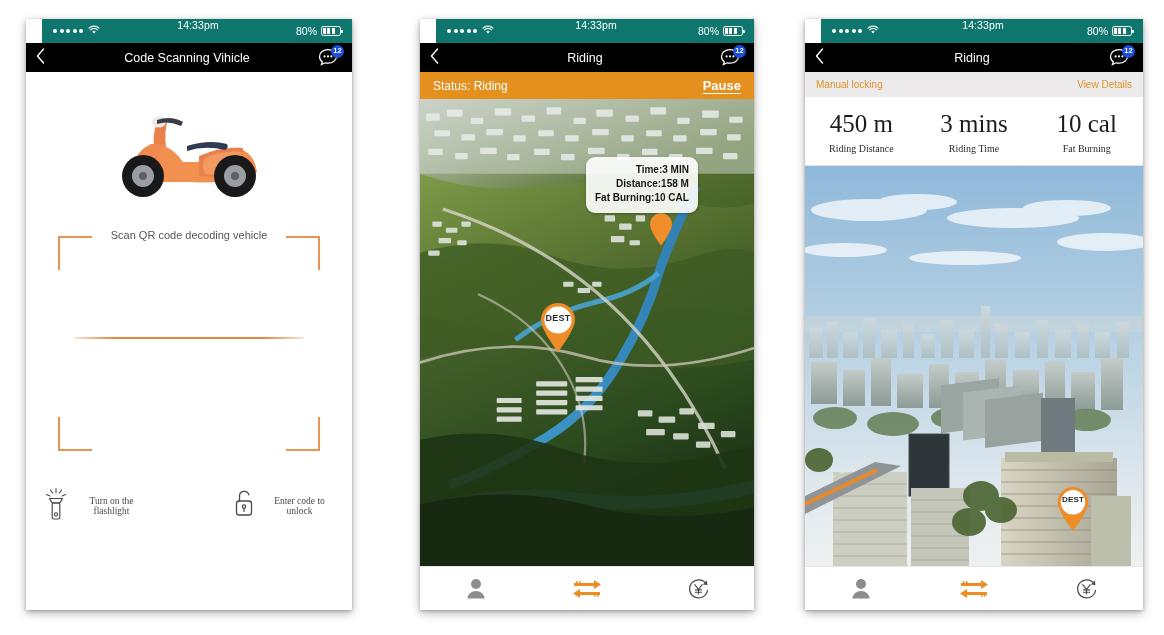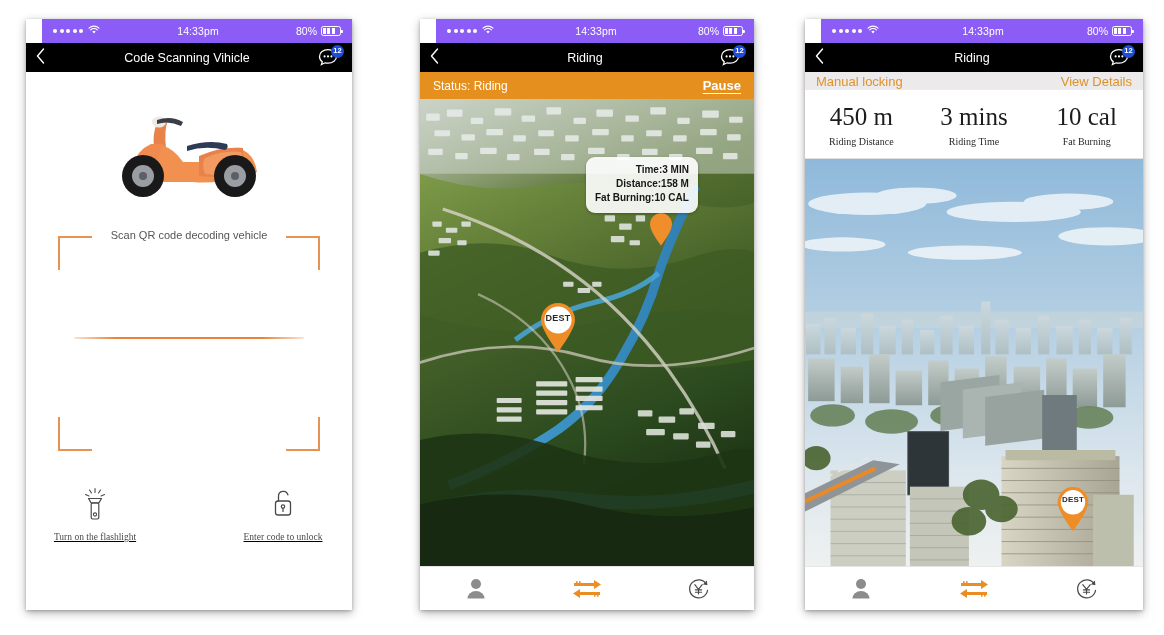--- a/index.html
+++ b/index.html
@@ -23,22 +23,22 @@
     overflow: hidden;
     display: flex;
     flex-direction: column;
   }
   #phone1 { left: 26px;  top: 19px; width: 326px; height: 591px; }
   #phone2 { left: 420px; top: 19px; width: 334px; height: 591px; }
   #phone3 { left: 805px; top: 19px; width: 338px; height: 591px; }
 
   
   .statusbar {
-    height: 24px; background: #8b5cf6; color: #fff;
-    display: flex; align-items: center;
+    height: 24px; background: #0f766e; color: #fff;
+    display: flex; 
     padding: 0 11px; font-size: 10.5px; flex: 0 0 auto; margin-left: 16px;
   }
   .sb-left { display: flex; align-items: center; gap: 5px; }
   .dots { display: flex; gap: 2.5px; align-items: center; }
   .dots i { width: 4px; height: 4px; border-radius: 50%; background: #fff; display: block; }
   .wifi { display: block; }
   .sb-time { flex: 1; text-align: center; letter-spacing: .1px; }
   .sb-right { display: flex; align-items: center; gap: 4px; }
   .batt {
     width: 20px; height: 10px; border: 1.2px solid #fff; border-radius: 2.4px;
@@ -70,21 +70,21 @@
   .badge {
     position: absolute; right: -2px; top: -3px;
     background: #1d4ed8; color: #fff;
     font-size: 7.5px; font-weight: bold; line-height: 1;
     min-width: 13px; height: 13px; border-radius: 7px;
     display: flex; align-items: center; justify-content: center;
     padding: 0 2px;
   }
 
   
-  .scan-body { flex: 1; background: #fff; position: relative; display: flex; flex-direction: column; text-decoration: underline; }
+  .scan-body { flex: 1; background: #fff; position: relative; display: flex; flex-direction: column; }
   .scooter-wrap { margin-top: 30px; display: flex; justify-content: center; }
   .frame-wrap {
     position: relative; margin: 34px 32px 0 32px; height: 215px;
   }
   .corner { position: absolute; width: 34px; height: 34px; }
   .c-tl { left: 0;  top: 0;  border-left: 2px solid #e89352; border-top: 2px solid #e89352; }
   .c-tr { right: 0; top: 0;  border-right: 2px solid #e89352; border-top: 2px solid #e89352; }
   .c-bl { left: 0;  bottom: 0; border-left: 2px solid #e89352; border-bottom: 2px solid #e89352; }
   .c-br { right: 0; bottom: 0; border-right: 2px solid #e89352; border-bottom: 2px solid #e89352; }
   .scan-hint {
@@ -94,21 +94,21 @@
   }
   .scan-line {
     position: absolute; left: 16px; right: 16px; top: 101px; height: 2px;
     background: linear-gradient(90deg, rgba(233,147,82,.25), #e9833a 18%, #e9833a 82%, rgba(233,147,82,.25));
     border-radius: 2px;
   }
   .scan-actions {
     display: flex; justify-content: center; gap: 84px;
     margin-top: 36px;
   }
-  .act { display: flex; flex-direction: column; align-items: center; gap: 7px; cursor: pointer; width: 104px; }
+  .act { display: flex; flex-direction: row; align-items: center; gap: 7px; cursor: pointer; width: 104px; }
   .act-label {
     font-family: "Liberation Serif", serif;
     font-size: 9.5px; color: #4a4a4a; text-align: center;
   }
 
   
   .status-strip {
     height: 27px; background: #e5901e; color: #fff;
     display: flex; align-items: center; justify-content: space-between;
     padding: 0 13px; flex: 0 0 auto; font-size: 12px;
@@ -140,23 +140,23 @@
     letter-spacing: .2px;
   }
   .tabbar {
     height: 44px; background: #fff; flex: 0 0 auto;
     display: flex; align-items: center; border-top: 1px solid #e6e6e6;
   }
   .tab { flex: 1; display: flex; align-items: center; justify-content: center; cursor: pointer; }
 
   
   .subbar {
-    height: 18px; background: #eceaea; flex: 0 0 auto;
+    height: 25px; background: #eceaea; flex: 0 0 auto;
     display: flex; align-items: center; justify-content: space-between;
-    padding: 0 11px; font-size: 13px; color: #e0922a;
+    padding: 0 11px; font-size: 10px; color: #e0922a;
   }
   .subbar span { cursor: pointer; }
   .stats {
     height: 69px; background: #fff; flex: 0 0 auto;
     display: flex; align-items: center; border-bottom: 1px solid #e2e2e2;
   }
   .stat { flex: 1; text-align: center; font-family: "Liberation Serif", serif; }
   .stat-v { font-size: 25px; color: #1c1c1c; line-height: 1.25; }
   .stat-l { font-size: 10px; color: #2a2a2a; margin-top: 4px; }
   .city-area { position: relative; flex: 1; overflow: hidden; background: #a8c6de; }

